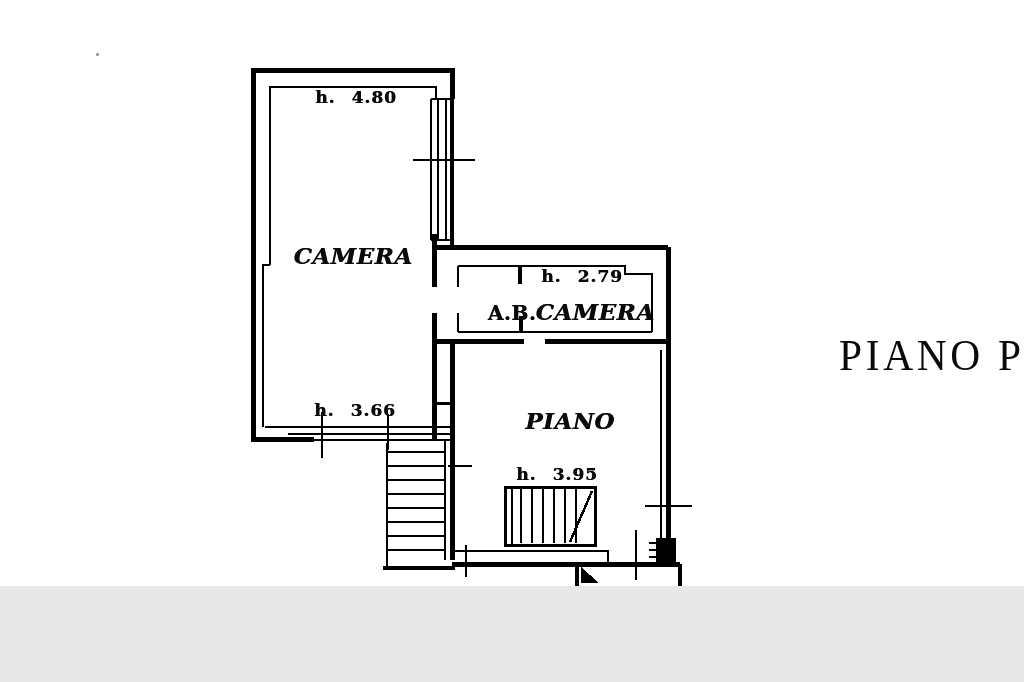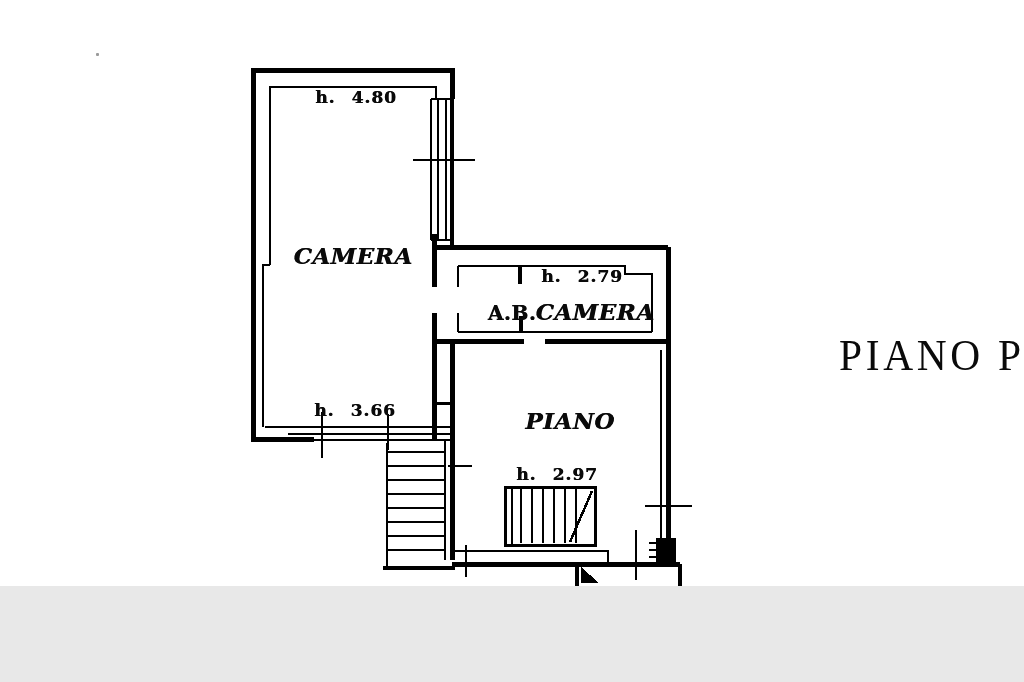--- a/index.html
+++ b/index.html
@@ -127,18 +127,18 @@
   <span class="label h-label" style="left:355px;top:402px">h. 3.66</span>
 
   <span class="label room-label-small" style="left:512px;top:303px;font-weight:bold;transform:translateX(-50%)">A.B.</span>
 
   <span class="label h-label" style="left:582px;top:268px">h. 2.79</span>
 
   <span class="label room-label" style="left:595px;top:300px">CAMERA</span>
 
   <span class="label room-label" style="left:570px;top:409px">PIANO</span>
 
-  <span class="label h-label" style="left:557px;top:466px">h. 2.97</span>
+  <span class="label h-label" style="left:557px;top:466px">h. 3.95</span>
 
   <span class="floor-title">PIANO P</span>
 
   <span class="scan-dot"></span>
 </div>
 
 </body></html>

